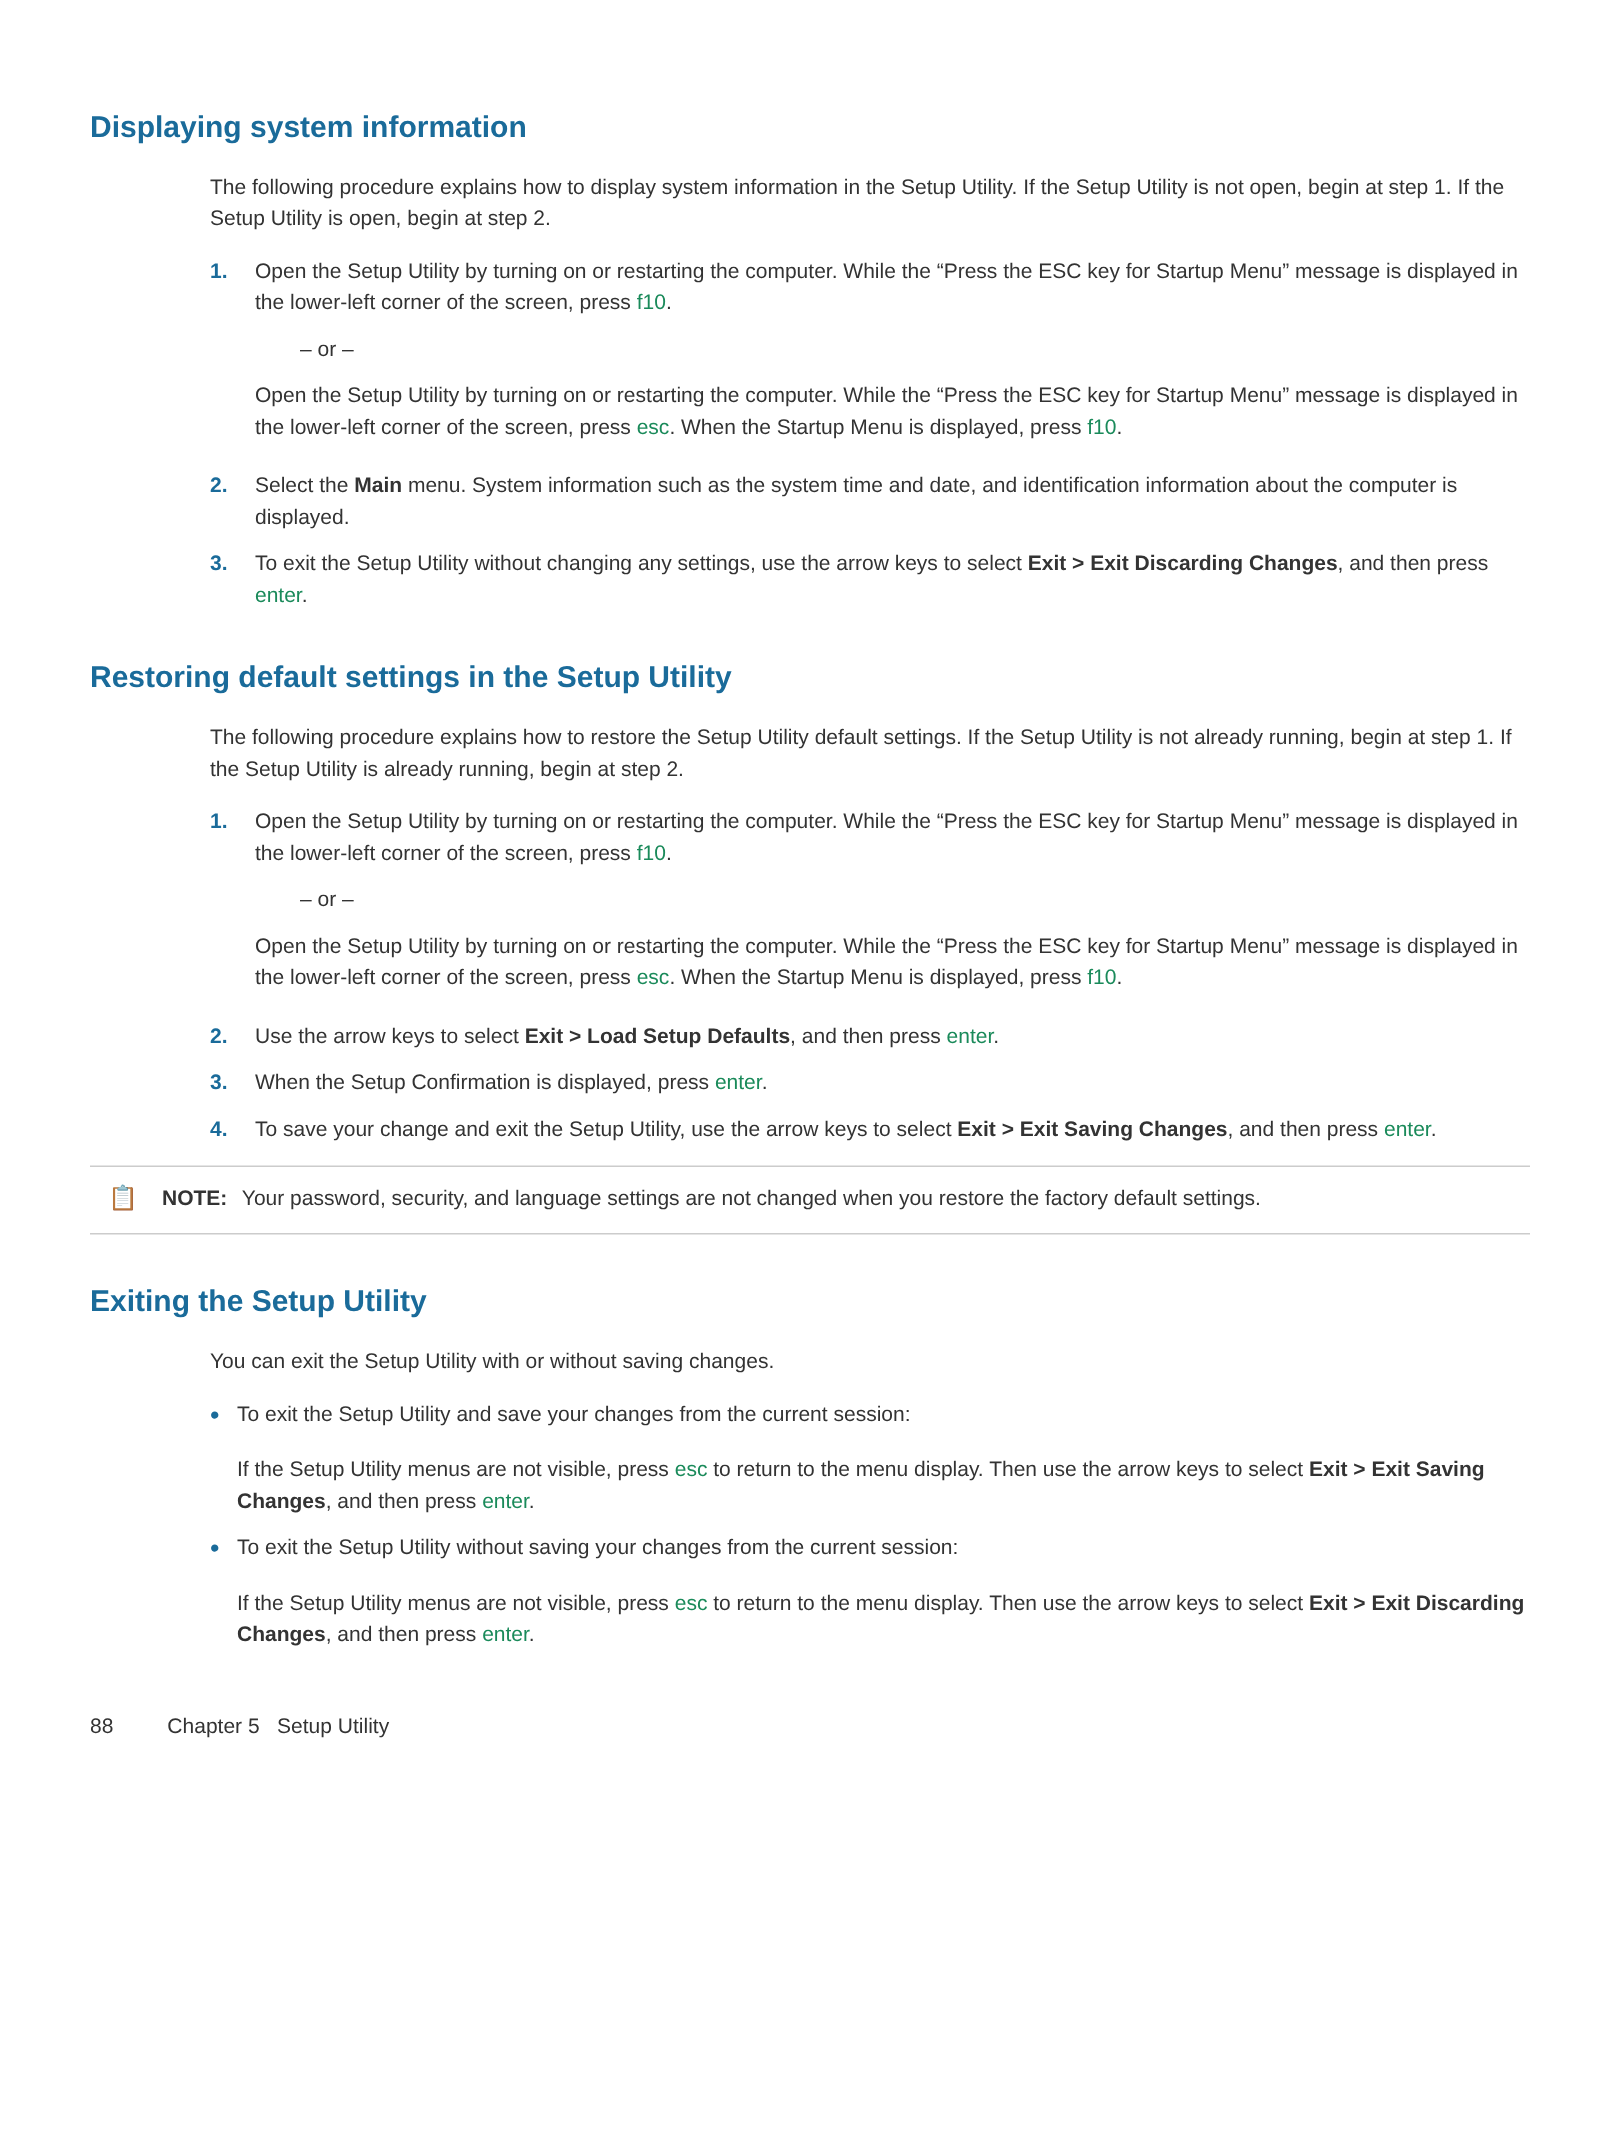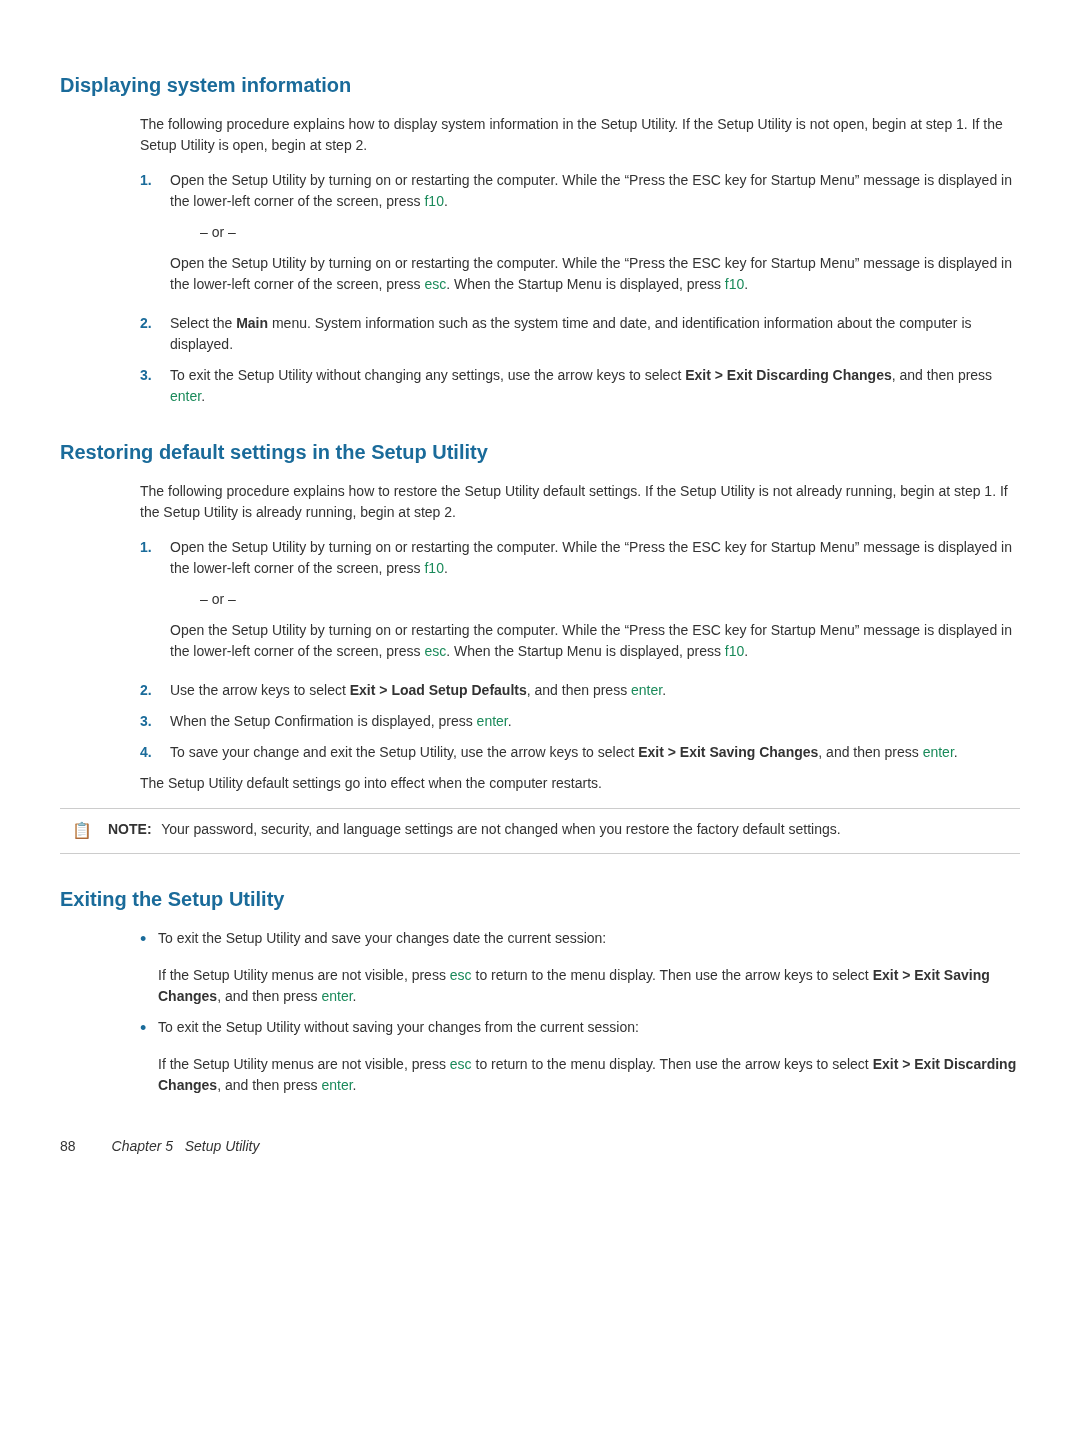--- a/index.html
+++ b/index.html
@@ -142,21 +142,20 @@
     }
 
     .page-number {
       font-size: 14px;
       color: #333;
     }
 
     .chapter-label {
       font-size: 14px;
       color: #333;
-      font-style: italic;
     }
 
     .after-default-text {
       margin-left: 80px;
       font-size: 14px;
       color: #333;
       margin-bottom: 10px;
     }
 
     b {
@@ -229,37 +228,39 @@
           <span>When the Setup Confirmation is displayed, press </span><a class="link-text">enter</a><span>.</span>
         </div>
       </li>
       <li>
         <span class="list-number">4.</span>
         <div class="list-content">
           <span>To save your change and exit the Setup Utility, use the arrow keys to select <b>Exit &gt; Exit Saving Changes</b>, and then press </span><a class="link-text">enter</a><span>.</span>
         </div>
       </li>
     </ol>
-    <p class="after-default-text">The Setup Utility default settings go into effect when the computer restarts.</p>
     <div class="note-box">
       <span class="note-icon">📋</span>
       <span>
         <span class="note-label">NOTE:</span>
         <span class="note-text">Your password, security, and language settings are not changed when you restore the factory default settings.</span>
       </span>
     </div>
   </div>
 
   <div>
     <h2 class="section-heading">Exiting the Setup Utility</h2>
+    <p class="intro-text">
+      You can exit the Setup Utility with or without saving changes.
+    </p>
     <ul class="bullet-list">
       <li>
         <span class="bullet-dot">•</span>
         <div class="bullet-content">
-          <span>To exit the Setup Utility and save your changes date the current session:</span>
+          <span>To exit the Setup Utility and save your changes from the current session:</span>
           <div class="bullet-sub">
             <span>If the Setup Utility menus are not visible, press </span><a class="link-text">esc</a><span> to return to the menu display. Then use the arrow keys to select <b>Exit &gt; Exit Saving Changes</b>, and then press </span><a class="link-text">enter</a><span>.</span>
           </div>
         </div>
       </li>
       <li>
         <span class="bullet-dot">•</span>
         <div class="bullet-content">
           <span>To exit the Setup Utility without saving your changes from the current session:</span>
           <div class="bullet-sub">

